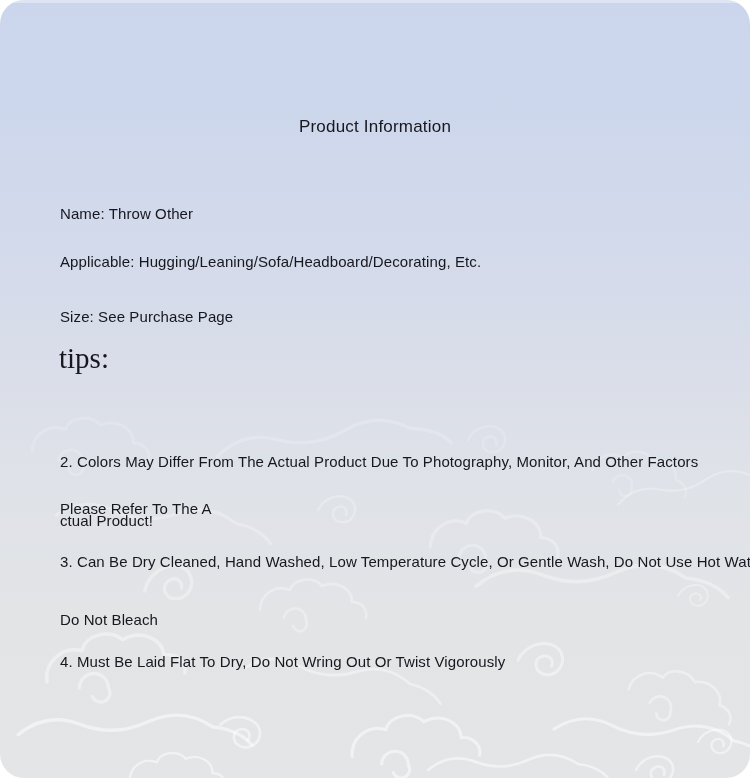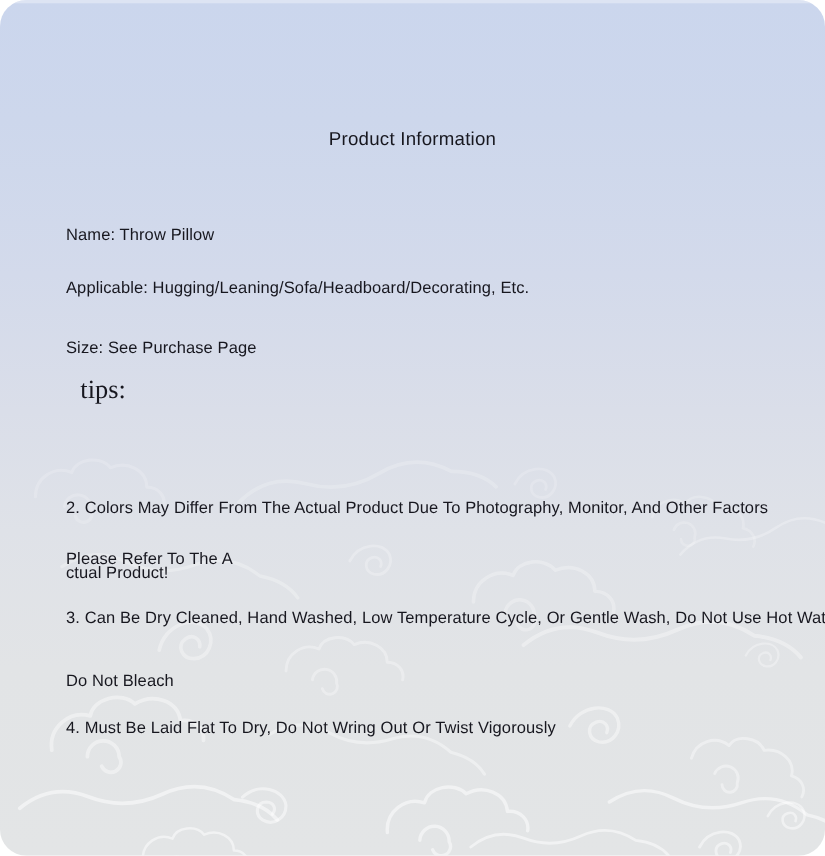--- a/index.html
+++ b/index.html
@@ -55,25 +55,25 @@
     font-size: 15px;
     line-height: 17px;
     white-space: nowrap;
     letter-spacing: 0.1px;
   }
   .l-name       { top: 205px; }
   .l-applicable { top: 253px; }
   .l-size       { top: 308px; }
   .tips-heading {
     position: absolute;
-    left: 73px;
+    left: 59px;
     top: 342px;
     margin: 0;
     font-family: "Liberation Serif", "DejaVu Serif", serif;
-    font-size: 24px;
+    font-size: 29px;
     font-weight: 400;
   }
   .l-tip1   { top: 405px; }
   .l-tip2   { top: 453px; }
   .l-note1  { top: 500px; }
   .l-note2  { top: 512px; }
   .l-tip3   { top: 553px; }
   .l-bleach { top: 611px; }
   .l-tip4   { top: 653px; }
 </style>
@@ -125,21 +125,21 @@
       <use href="#spiral" transform="translate(698,326) scale(0.9)" opacity="0.48"></use>
 
       <use href="#curl" transform="translate(128,350) scale(0.9)" opacity="0.50"></use>
       <use href="#wave" transform="translate(428,356)" opacity="0.50"></use>
       <use href="#spiral" transform="translate(636,352)" opacity="0.48"></use>
     </g>
   </svg>
 
   <h1 class="page-title">Product Information</h1>
 
-  <div class="line l-name">Name: Throw Pillow</div>
+  <div class="line l-name">Name: Throw Other</div>
   <div class="line l-applicable">Applicable: Hugging/Leaning/Sofa/Headboard/Decorating, Etc.</div>
   <div class="line l-size">Size: See Purchase Page</div>
 
   <h2 class="tips-heading">tips:</h2>
 
   <div class="line l-tip2">2. Colors May Differ From The Actual Product Due To Photography, Monitor, And Other Factors</div>
   <div class="line l-note1">Please Refer To The A</div>
   <div class="line l-note2">ctual Product!</div>
   <div class="line l-tip3">3. Can Be Dry Cleaned, Hand Washed, Low Temperature Cycle, Or Gentle Wash, Do Not Use Hot Water</div>
   <div class="line l-bleach">Do Not Bleach</div>

